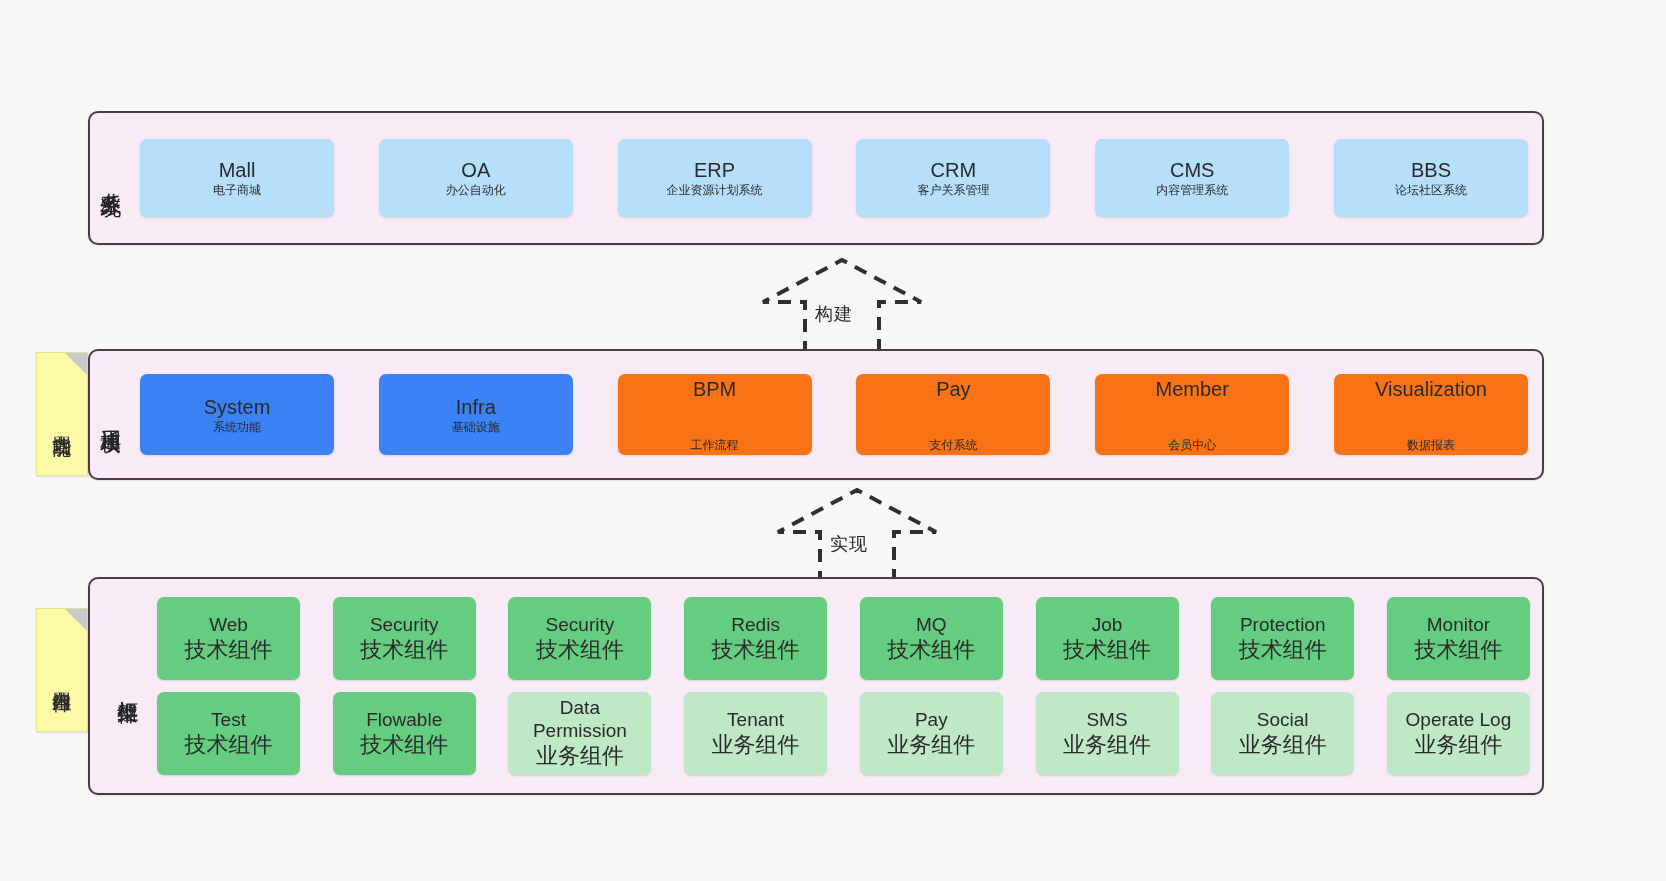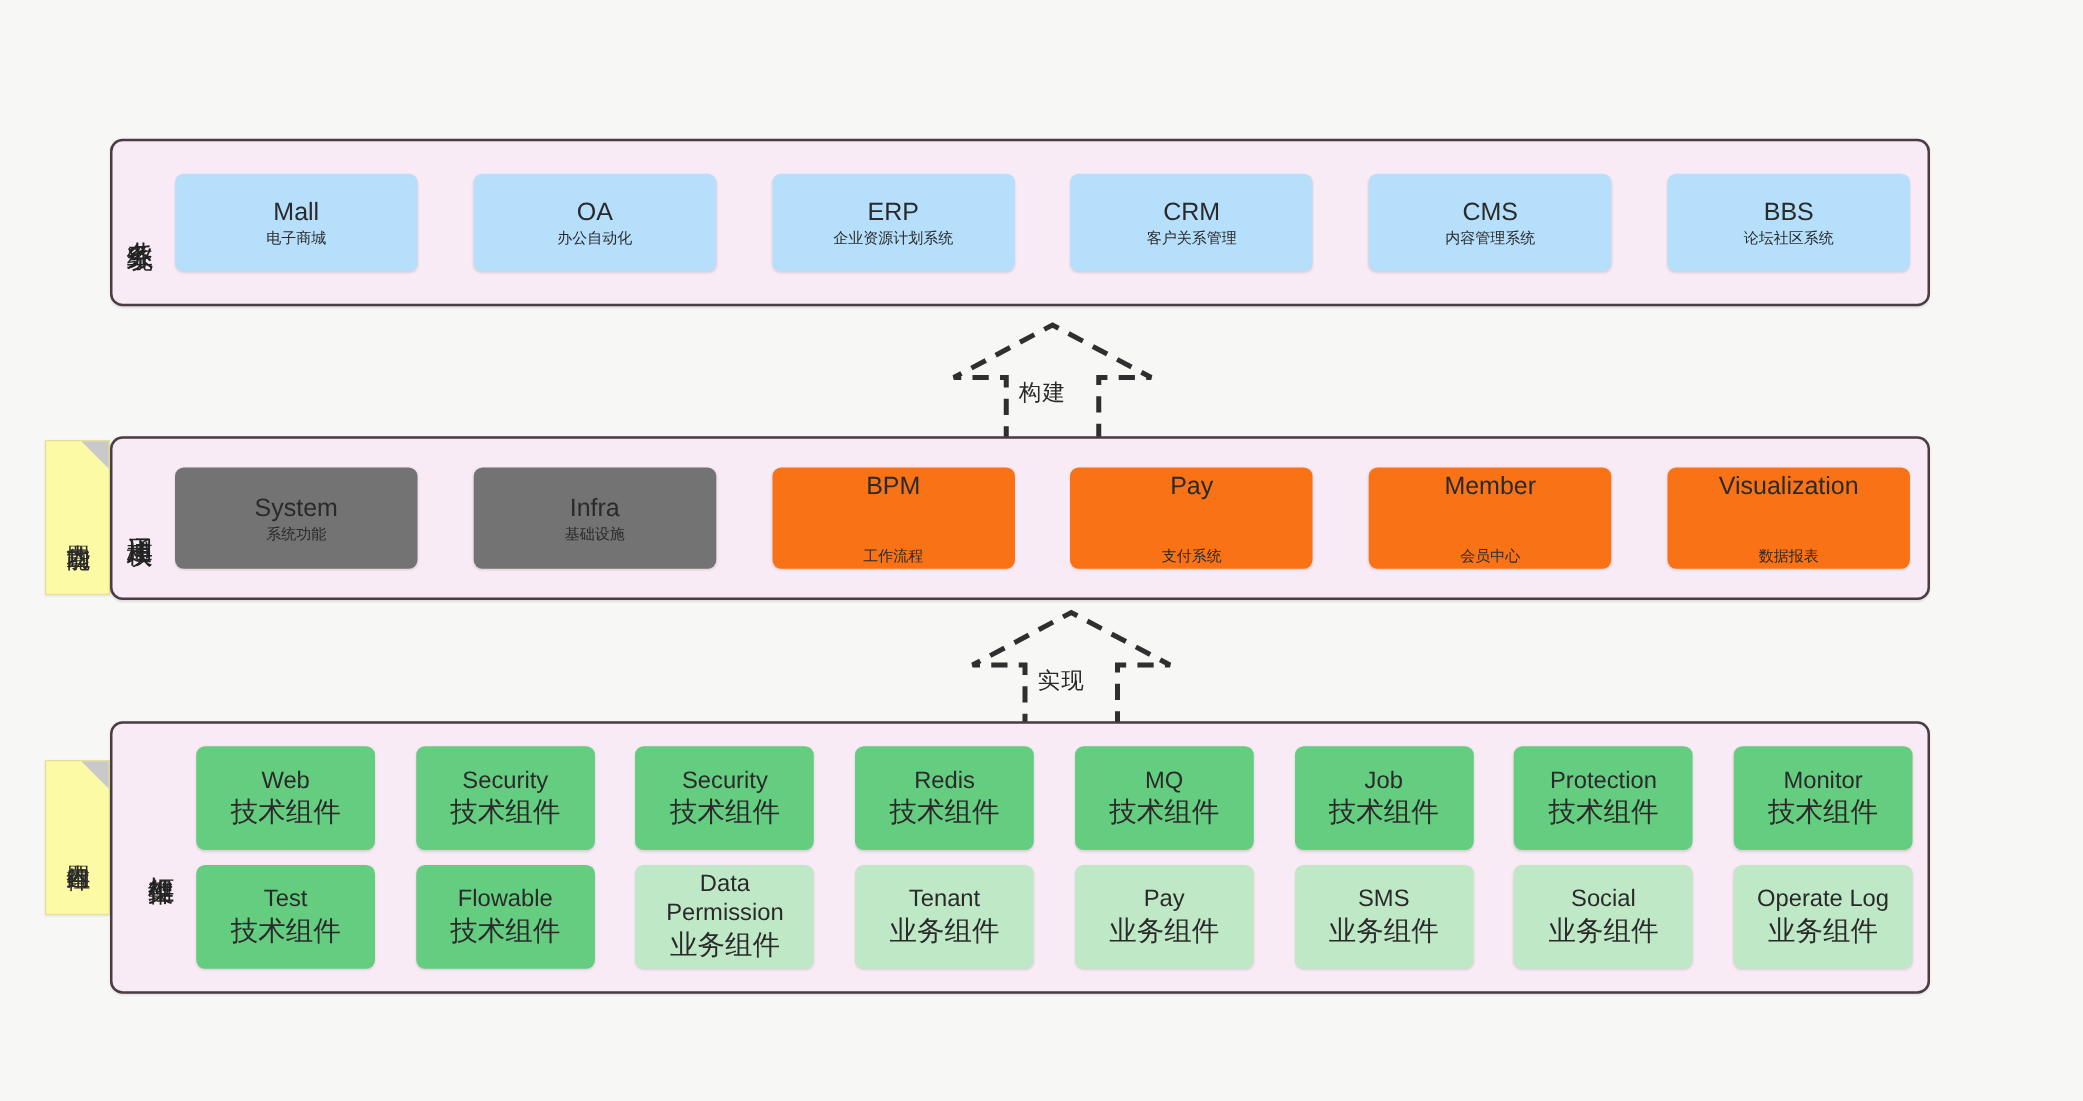--- a/index.html
+++ b/index.html
@@ -83,21 +83,21 @@
   
   #layer-business { left: 88px; top: 111px; width: 1456px; height: 134px; }
   #layer-business .node {
     width: 194px; height: 78px;
     background: #b5dffb;
   }
 
   
   #layer-common { left: 88px; top: 349px; width: 1456px; height: 131px; }
   #layer-common .node { width: 194px; height: 81px; }
-  .node.red-strong { background: #737373; }
+  .node.red-strong { background: #3b82f6; }
   .node.red-light  { background: #f97316; gap: 36px; }
 
   
   #layer-framework { left: 88px; top: 577px; width: 1456px; height: 218px; padding-left: 17px; }
   #layer-framework .layer-body { gap: 12px; padding: 0 12px 0 8px; }
   #layer-framework .node { width: 143px; height: 83px; }
   .node.green-strong { background: #65cd80; }
   .node.green-light  { background: #bfe8c7; }
   #layer-framework .node .en { font-size: 19px; line-height: 1.18; }
   #layer-framework .node .cn { font-size: 22px; line-height: 1.25; }

